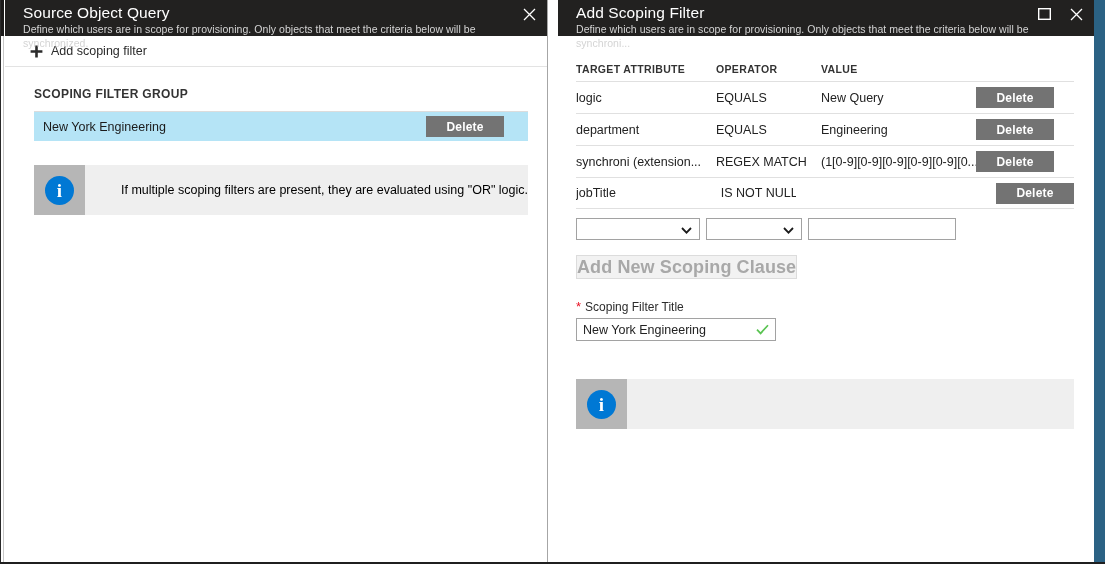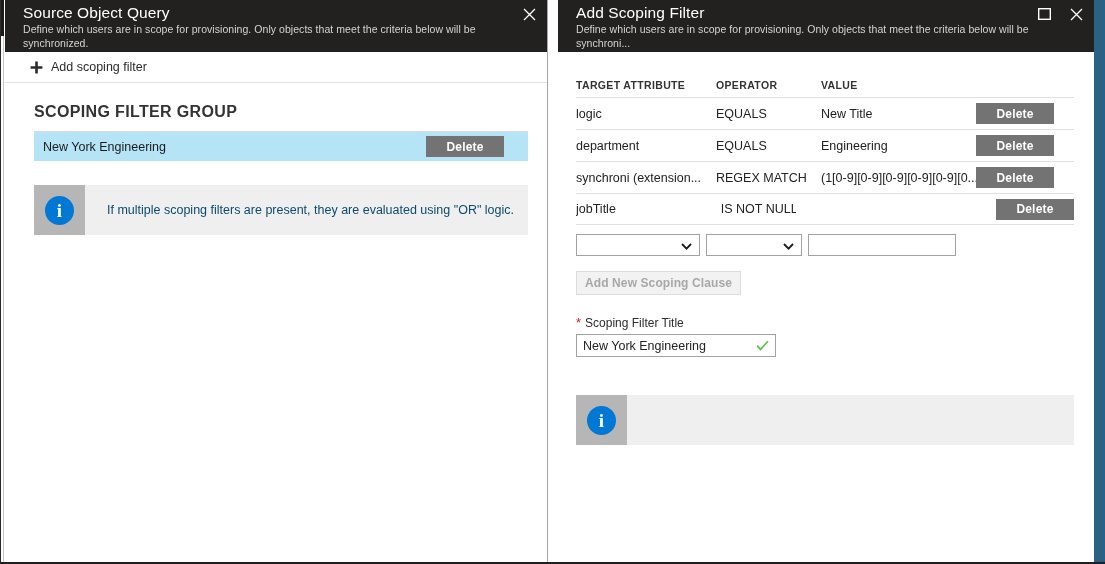--- a/index.html
+++ b/index.html
@@ -47,21 +47,21 @@
 
   .blade-sep {
     position: absolute; left: 549px; top: 0; width: 9px; height: 562px;
     background: #ffffff;
   }
 
   .blade-header {
     position: relative;
     background: #222120;
     color: #ffffff;
-    height: 52px;
+    height: 36px;
     padding: 3px 12px 0 18px;
   }
   .blade-title {
     font-size: 15.5px; font-weight: 400; line-height: 19px;
     color: #ffffff; letter-spacing: .1px;
   }
   .blade-sub {
     font-size: 10.5px; line-height: 14px; color: #d4d4d4;
     letter-spacing: .05px;
   }
@@ -80,21 +80,21 @@
   .cmdbar {
     height: 31px; border-bottom: 1px solid #e3e3e3;
     display: flex; align-items: center; padding-left: 25px;
   }
   .cmd-item { display: flex; align-items: center; gap: 8px; cursor: pointer; }
   .plus-icon { color: #2b2b2b; display: block; }
   .cmd-label { font-size: 12.5px; color: #2b2b2b; }
 
   .left-body { padding: 20px 19px 0 29px; }
   .section-label {
-    font-size: 16px; font-weight: bold; letter-spacing: .35px;
+    font-size: 12px; font-weight: bold; letter-spacing: .35px;
     color: #333333; margin-bottom: 10px;
   }
   .filter-row {
     height: 30px; background: #b5e4f6;
     display: flex; align-items: center; justify-content: space-between;
     padding-left: 9px; padding-right: 24px;
     border-top: 1px solid #dcdcdc;
     cursor: pointer;
   }
   .filter-row-name { font-size: 12.5px; color: #1b1b1b; }
@@ -119,21 +119,21 @@
   .info-circle {
     width: 29px; height: 29px; border-radius: 50%;
     background: #0078d4; color: #ffffff;
     display: flex; align-items: center; justify-content: center;
     font-size: 19px; font-weight: bold;
     font-family: "Liberation Serif", serif;
     line-height: 1;
   }
   .info-text {
     display: flex; align-items: center;
-    font-size: 12.5px; color: #0c4a6e; padding-left: 22px;
+    font-size: 12.5px; color: #000000; padding-left: 36px;
   }
 
   
   .right-body { padding: 0 18px 0 18px; }
 
   .tbl { width: 498px; margin-top: 20px; }
   .tbl-head {
     display: flex; align-items: center;
     height: 25px;
     font-size: 10.5px; font-weight: bold; letter-spacing: .35px;
@@ -169,23 +169,23 @@
     width: 148px; height: 22px; background: #ffffff;
     border: 1px solid #a2a2a2;
     font-family: "Liberation Sans", sans-serif;
     font-size: 12.5px; padding: 0 5px; color: #222;
   }
 
   .btn-add-clause {
     margin-top: 15px;
     height: 24px; min-width: 165px;
     background: #f2f2f2; border: 1px solid #dcdcdc;
-    color: #a8a8a8; font-size: 12px; font-weight: bold;
-    font-family: "Liberation Sans", sans-serif;
-    cursor: default; letter-spacing: .1px;
+    color: #a8a8a8; font-size: 18px; font-weight: bold;
+    font-family: "Liberation Sans", sans-serif;
+    cursor: default; letter-spacing: .1px; text-align: right;
   }
 
   .field-group { margin-top: 21px; }
   .field-label {
     font-size: 12px; color: #2c2c2c; margin-bottom: 4px;
     display: flex; align-items: baseline; gap: 4px;
   }
   .req-star { color: #e81123; font-size: 13px; line-height: 1; }
   .title-input-wrap {
     position: relative; width: 200px; height: 23px;
@@ -286,21 +286,21 @@
         <div class="tbl-head">
           <div class="c-attr">TARGET ATTRIBUTE</div>
           <div class="c-op">OPERATOR</div>
           <div class="c-val">VALUE</div>
           <div class="c-act"></div>
         </div>
 
         <div class="tbl-row">
           <div class="c-attr">logic</div>
           <div class="c-op">EQUALS</div>
-          <div class="c-val">New Title</div>
+          <div class="c-val">New Query</div>
           <div class="c-act">
             <button class="btn-delete">Delete</button>
           </div>
         </div>
 
         <div class="tbl-row">
           <div class="c-attr">department</div>
           <div class="c-op">EQUALS</div>
           <div class="c-val">Engineering</div>
           <div class="c-act">

